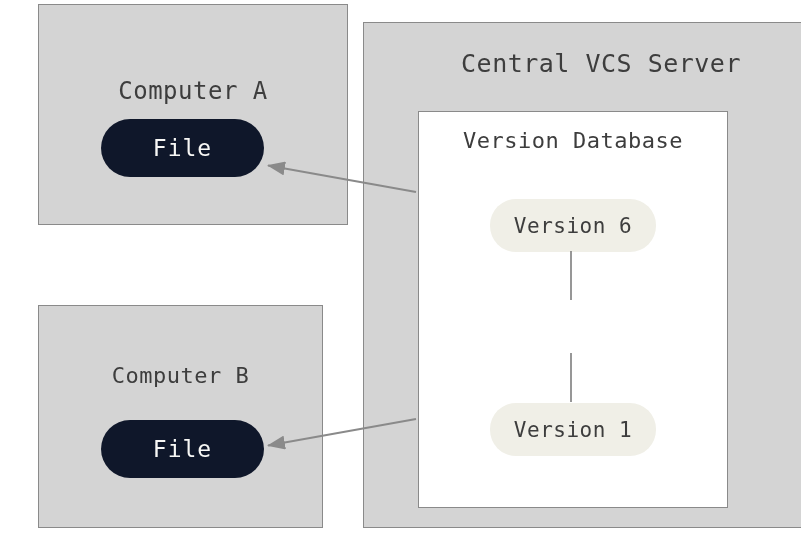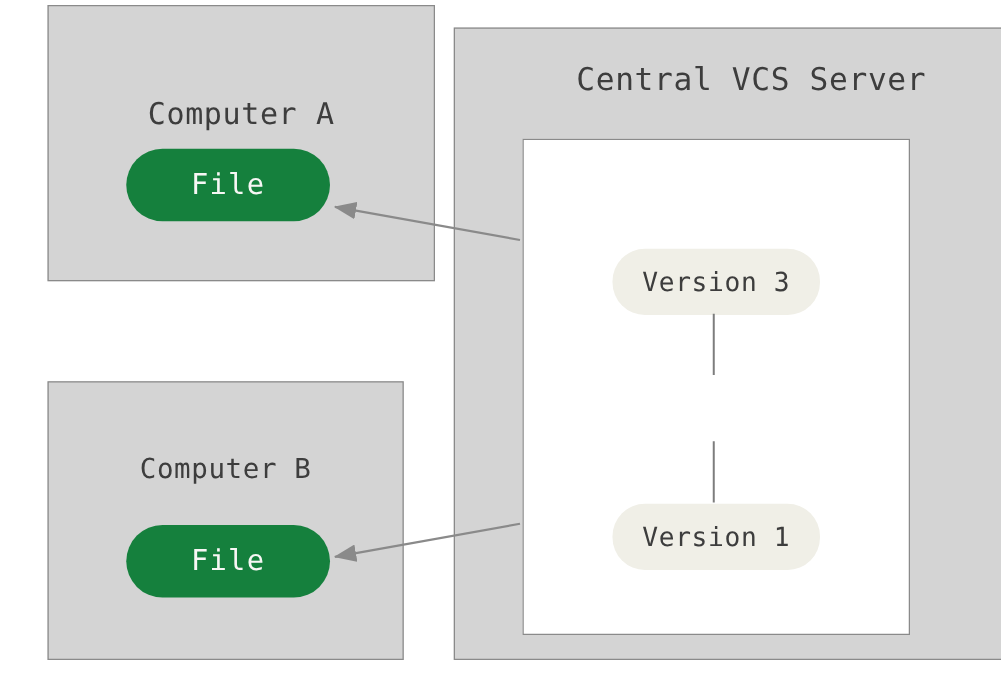--- a/index.html
+++ b/index.html
@@ -34,21 +34,21 @@
   #computer-b { left: 38px; top: 305px; width: 285px; height: 223px; }
   #computer-b .box-title { top: 57px; font-size: 22px; }
   #server { left: 363px; top: 22px; width: 476px; height: 506px; }
   #server .box-title { top: 26px; font-size: 25px; }
 
   .file-pill {
     position: absolute;
     left: 62px;
     width: 163px;
     height: 58px;
-    background: #15803d;
+    background: #0f172a;
     border-radius: 29px;
     display: flex;
     align-items: center;
     justify-content: center;
     color: #f7f7f5;
     font-size: 23px;
     letter-spacing: 1px;
   }
   #computer-a .file-pill { top: 114px; }
   #computer-b .file-pill { top: 114px; }
@@ -117,21 +117,22 @@
   <div class="gray-box" id="computer-b">
     <div class="box-title">Computer B</div>
     <div class="file-pill">
       <span>File</span>
     </div>
   </div>
 
   <div class="gray-box" id="server">
     <div class="box-title">Central VCS Server</div>
     <div id="vdb">
-      <div class="version-pill" id="version-pill-3">Version 3</div>
+      <div class="box-title">Version Database</div>
+      <div class="version-pill" id="version-pill-3">Version 6</div>
       <div class="version-pill" id="version-pill-1">Version 1</div>
     </div>
   </div>
 
   <svg id="connectors" viewBox="0 0 801 544" xmlns="http://www.w3.org/2000/svg">
     <defs>
       <marker id="arrowhead" markerUnits="userSpaceOnUse" markerWidth="18" markerHeight="14" refX="17" refY="7" orient="auto">
         <path d="M0,0 L18,7 L0,14 Z" fill="#8a8a8a"></path>
       </marker>
     </defs>

